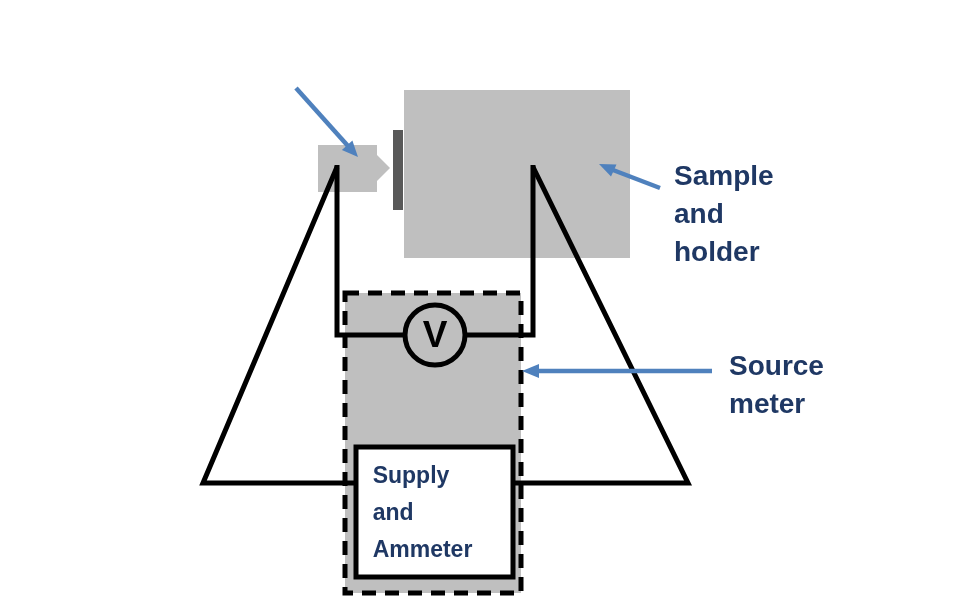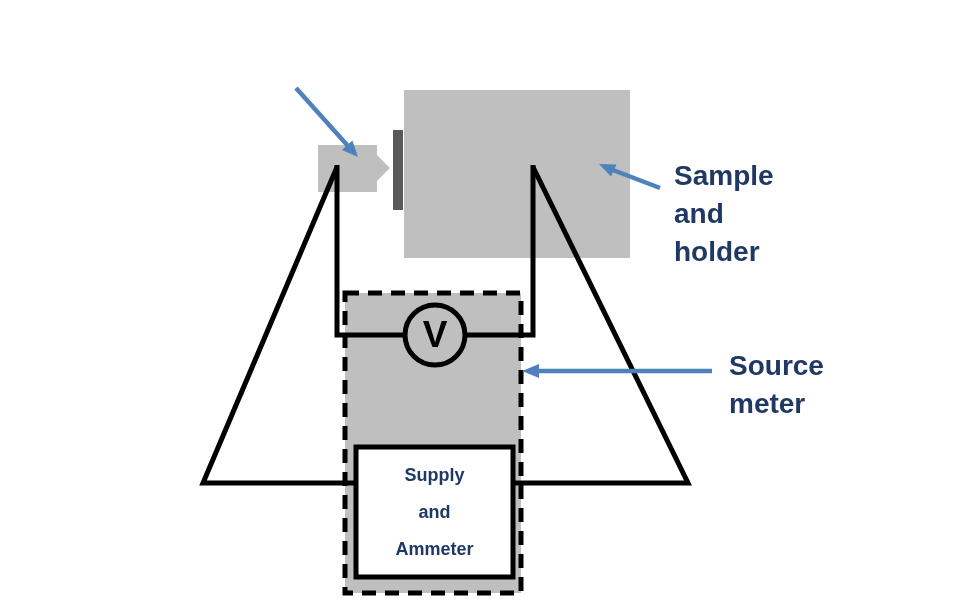--- a/index.html
+++ b/index.html
@@ -33,24 +33,23 @@
     color: var(--label-text, #1f3864);
     font-weight: bold;
     font-size: 28px;
     line-height: 38px;
     white-space: pre-line;
   }
   .label-indenter { left: 131px; top: 15px; }
   .label-sample   { left: 674px; top: 141px; margin-top: 16px; }
   .label-source   { left: 729px; top: 335px; margin-top: 12px; }
   .label-supply {
-    left: 356px; top: 447px; width: 157px; height: 130px;
+    left: 344px; top: 447px; width: 157px; height: 130px;
     display: flex; align-items: center; justify-content: center;
-    text-align: center;
-    font-size: 18px; line-height: 37px;
+    font-size: 23px; line-height: 37px;
   }
   .label-volt {
     position: absolute;
     left: 405px; top: 305px; width: 60px; height: 60px;
     display: flex; align-items: center; justify-content: center;
     color: var(--line, #000000);
     font-weight: bold;
     font-size: 37px;
   }
 </style>

